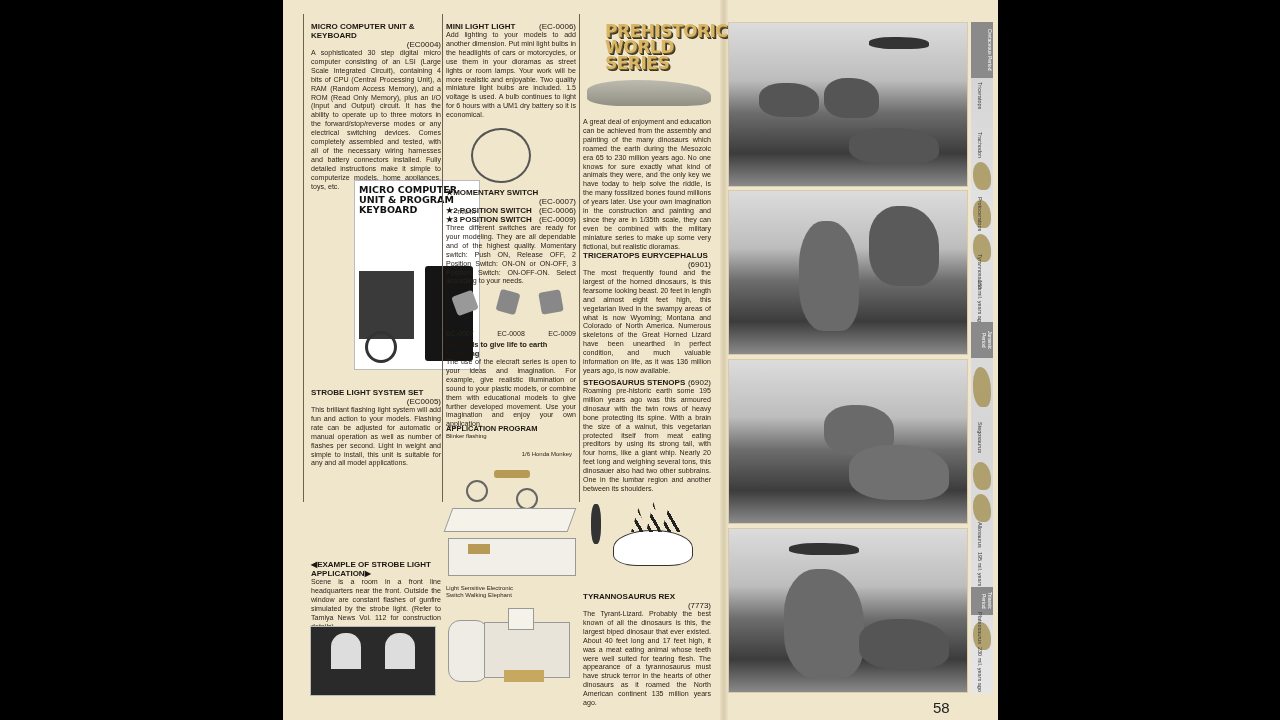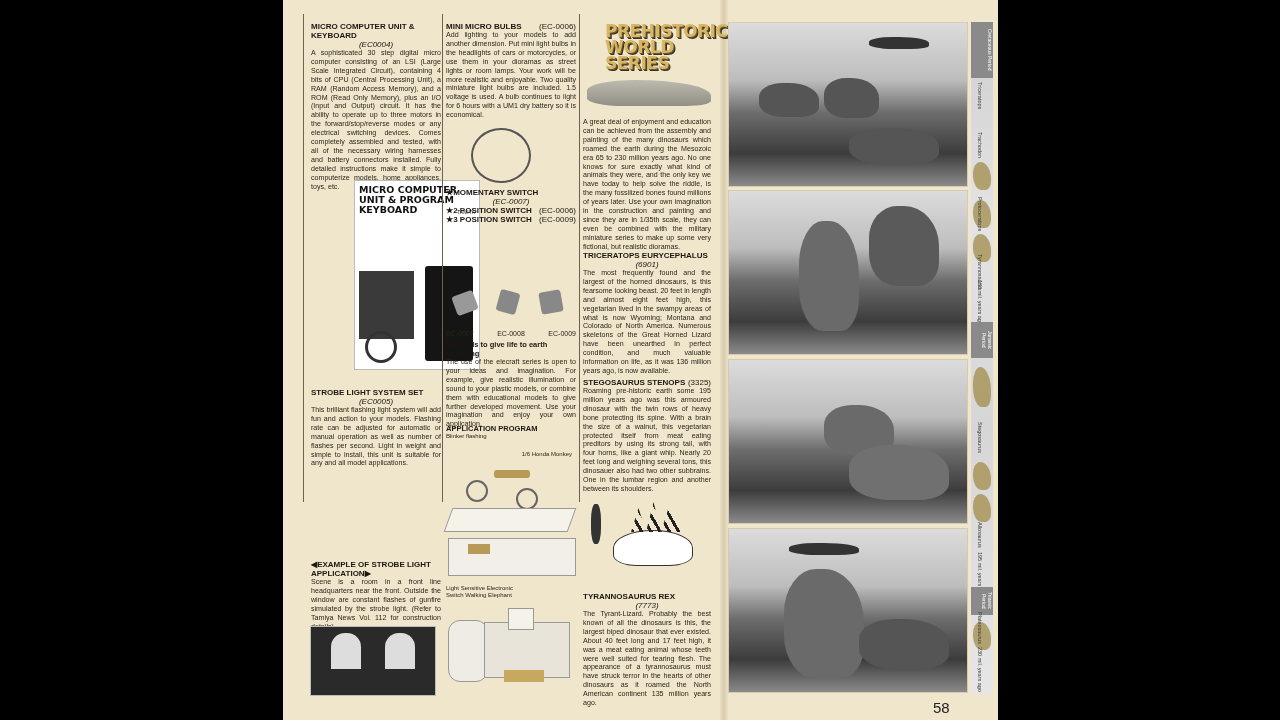--- a/index.html
+++ b/index.html
@@ -12,21 +12,21 @@
   }
   .page .spine { position: absolute; left: 437px; top: 0; width: 8px; height: 720px;
     background: linear-gradient(90deg, #e9dec2, #d8cbad 50%, #ebe1c6); }
 
   .col { position: absolute; top: 0; height: 516px; }
   .col .rule { position: absolute; top: 14px; bottom: 14px; width: 1px; background: #6b6250; }
 
   .text { font-size: 7.1px; line-height: 8.9px; color: #2a241a; text-align: justify; }
   .head { font-size: 8px; line-height: 9px; font-weight: bold; color: #1c1710; }
   .code { font-size: 8px; font-weight: normal; float: right; }
-  .code-line { font-size: 8px; text-align: center; line-height: 9px; color: #1c1710; font-style: italic; }
+  .code-line { font-size: 8px; text-align: right; line-height: 9px; color: #1c1710; }
   .caption { font-size: 6px; color: #2a241a; }
 
   
   .photo { position: absolute; border: 1px solid #bbb; background: #fff; overflow: hidden; }
   .bw { background: #777; }
 
   
   #c1 { left: 28px; width: 130px; }
   #c1 .rule { left: -8px; }
   #c2 { left: 163px; width: 130px; }
@@ -87,30 +87,31 @@
     </div>
     <div class="photo bw" style="left:-1px;top:626px;width:126px;height:70px;background:#2a2a2a;">
       <div style="position:absolute;left:20px;top:6px;width:30px;height:36px;background:#ddd;border-radius:14px 14px 0 0;"></div>
       <div style="position:absolute;left:74px;top:6px;width:30px;height:36px;background:#ddd;border-radius:14px 14px 0 0;"></div>
     </div>
   </div>
 
   <div class="col" id="c2">
     <div class="rule"></div>
     <div style="position:absolute;top:22px;width:130px;">
-      <div class="head"><span>MINI MICRO BULBS</span><span class="code">(EC-0006)</span></div>
+      <div class="head"><span>MINI LIGHT LIGHT</span><span class="code">(EC-0006)</span></div>
       <div class="text">Add lighting to your models to add another dimension. Put mini light bulbs in the headlights of cars or motorcycles, or use them in your dioramas as street lights or room lamps. Your work will be more realistic and enjoyable. Two quality miniature light bulbs are included. 1.5 voltage is used. A bulb continues to light for 6 hours with a UM1 dry battery so it is economical.</div>
     </div>
     <div style="position:absolute;left:25px;top:128px;width:60px;height:55px;border:2px solid #555;border-radius:50%;"></div>
 
     <div style="position:absolute;top:188px;width:130px;">
       <div class="head">★MOMENTARY SWITCH</div>
       <div class="code-line">(EC-0007)</div>
       <div class="head"><span>★2 POSITION SWITCH</span><span class="code">(EC-0006)</span></div>
       <div class="head"><span>★3 POSITION SWITCH</span><span class="code">(EC-0009)</span></div>
+      <div class="text">Three different switches are ready for your modeling. They are all dependable and of the highest quality. Momentary switch: Push ON, Release OFF, 2 Position Switch: ON-ON or ON-OFF, 3 Position Switch: ON-OFF-ON. Select according to your needs.</div>
     </div>
     <div style="position:absolute;left:2px;top:285px;width:128px;height:40px;">
       <div style="position:absolute;left:6px;top:8px;width:22px;height:20px;background:#999;border-radius:3px;transform:rotate(-20deg);"></div>
       <div style="position:absolute;left:50px;top:6px;width:20px;height:22px;background:#888;border-radius:3px;transform:rotate(15deg);"></div>
       <div style="position:absolute;left:92px;top:6px;width:22px;height:22px;background:#888;border-radius:3px;transform:rotate(-10deg);"></div>
     </div>
     <div style="position:absolute;top:330px;width:130px;display:flex;justify-content:space-between;font-size:7px;color:#2a241a;">
       <span>EC-0007</span>
       <span>EC-0008</span>
       <span>EC-0009</span>
@@ -154,21 +155,21 @@
 
     <div style="position:absolute;top:118px;width:128px;">
       <div class="text">A great deal of enjoyment and education can be achieved from the assembly and painting of the many dinosaurs which roamed the earth during the Mesozoic era 65 to 230 million years ago. No one knows for sure exactly what kind of animals they were, and the only key we have today to help solve the riddle, is the many fossilized bones found millions of years later. Use your own imagination in the construction and painting and since they are in 1/35th scale, they can even be combined with the military miniature series to make up some very fictional, but realistic dioramas.</div>
     </div>
     <div style="position:absolute;top:251px;width:128px;">
       <div class="head">TRICERATOPS EURYCEPHALUS</div>
       <div class="code-line">(6901)</div>
       <div class="text">The most frequently found and the largest of the horned dinosaurs, is this fearsome looking beast. 20 feet in length and almost eight feet high, this vegetarian lived in the swampy areas of what is now Wyoming; Montana and Colorado of North America. Numerous skeletons of the Great Horned Lizard have been unearthed in perfect condition, and much valuable information on life, as it was 136 million years ago, is now available.</div>
     </div>
     <div style="position:absolute;top:378px;width:128px;">
-      <div class="head"><span>STEGOSAURUS STENOPS</span><span class="code">(3325)</span></div>
+      <div class="head"><span>STEGOSAURUS STENOPS</span><span class="code">(6902)</span></div>
       <div class="text">Roaming pre-historic earth some 195 million years ago was this armoured dinosaur with the twin rows of heavy bone protecting its spine. With a brain the size of a walnut, this vegetarian protected itself from meat eating preditors by using its strong tail, with four horns, like a giant whip. Nearly 20 feet long and weighing several tons, this dinosauer also had two other subbrains. One in the lumbar region and another between its shoulders.</div>
     </div>
     <div style="position:absolute;left:8px;top:490px;width:118px;height:92px;">
       <div style="position:absolute;left:22px;top:40px;width:80px;height:36px;border:1.5px solid #333;border-radius:50% 50% 30% 30%;background:#fff;"></div>
       <div style="position:absolute;left:40px;top:12px;width:50px;height:30px;background:repeating-linear-gradient(60deg,#222 0 3px,transparent 3px 8px);clip-path:polygon(0 100%,15% 20%,30% 100%,45% 0,60% 100%,75% 20%,100% 100%);"></div>
       <div style="position:absolute;left:0;top:14px;width:10px;height:40px;background:#333;border-radius:40%;"></div>
     </div>
     <div style="position:absolute;top:592px;width:128px;">
       <div class="head">TYRANNOSAURUS REX</div>
       <div class="code-line">(7773)</div>

